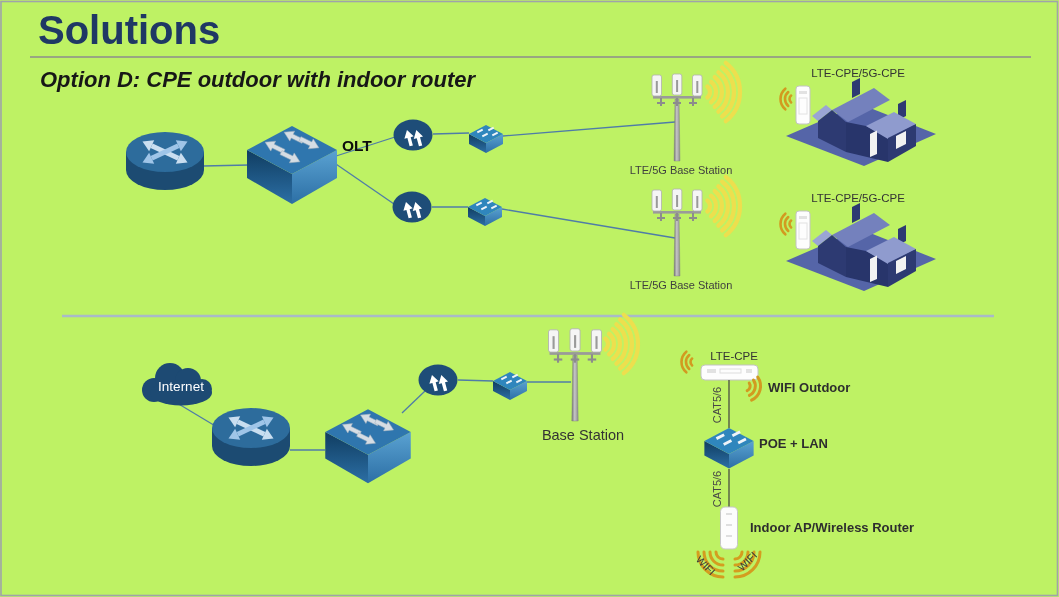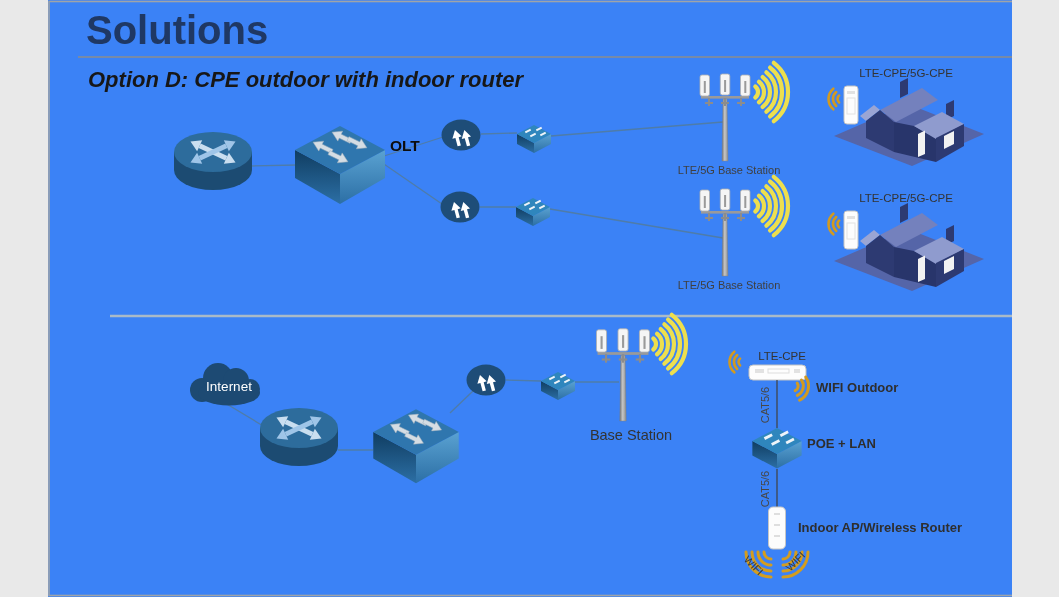--- a/index.html
+++ b/index.html
@@ -1,16 +1,16 @@
 <!DOCTYPE html>
 <html><head>
 <meta charset="utf-8">
 <style>
   html,body{margin:0;padding:0;background:#e9e9e9;}
-  .slide{position:relative;width:964px;height:597px;background:#3b82f6;margin:0 auto;overflow:hidden;}
+  .slide{position:relative;width:1059px;height:597px;background:#bef264;margin:0 auto;overflow:hidden;}
   svg{position:absolute;left:0;top:0;}
   svg text{font-family:"Liberation Sans",sans-serif;fill:#3a3a3a;}
   .title{font-size:40px;font-weight:600;fill:#1f3864;}
   .subtitle{font-size:22px;font-weight:600;font-style:italic;fill:#171717;}
   .lbl-sm{font-size:11px;fill:#3f3f3f;}
   .lbl-house{font-size:11.5px;fill:#333333;}
   .lbl-md{font-size:13px;font-weight:600;fill:#2e2e2e;}
   .lbl-bs{font-size:14.5px;fill:#333333;}
   .lbl-olt{font-size:15.5px;font-weight:700;fill:#0d0d0d;}
   .lbl-cat{font-size:11px;fill:#474747;}

